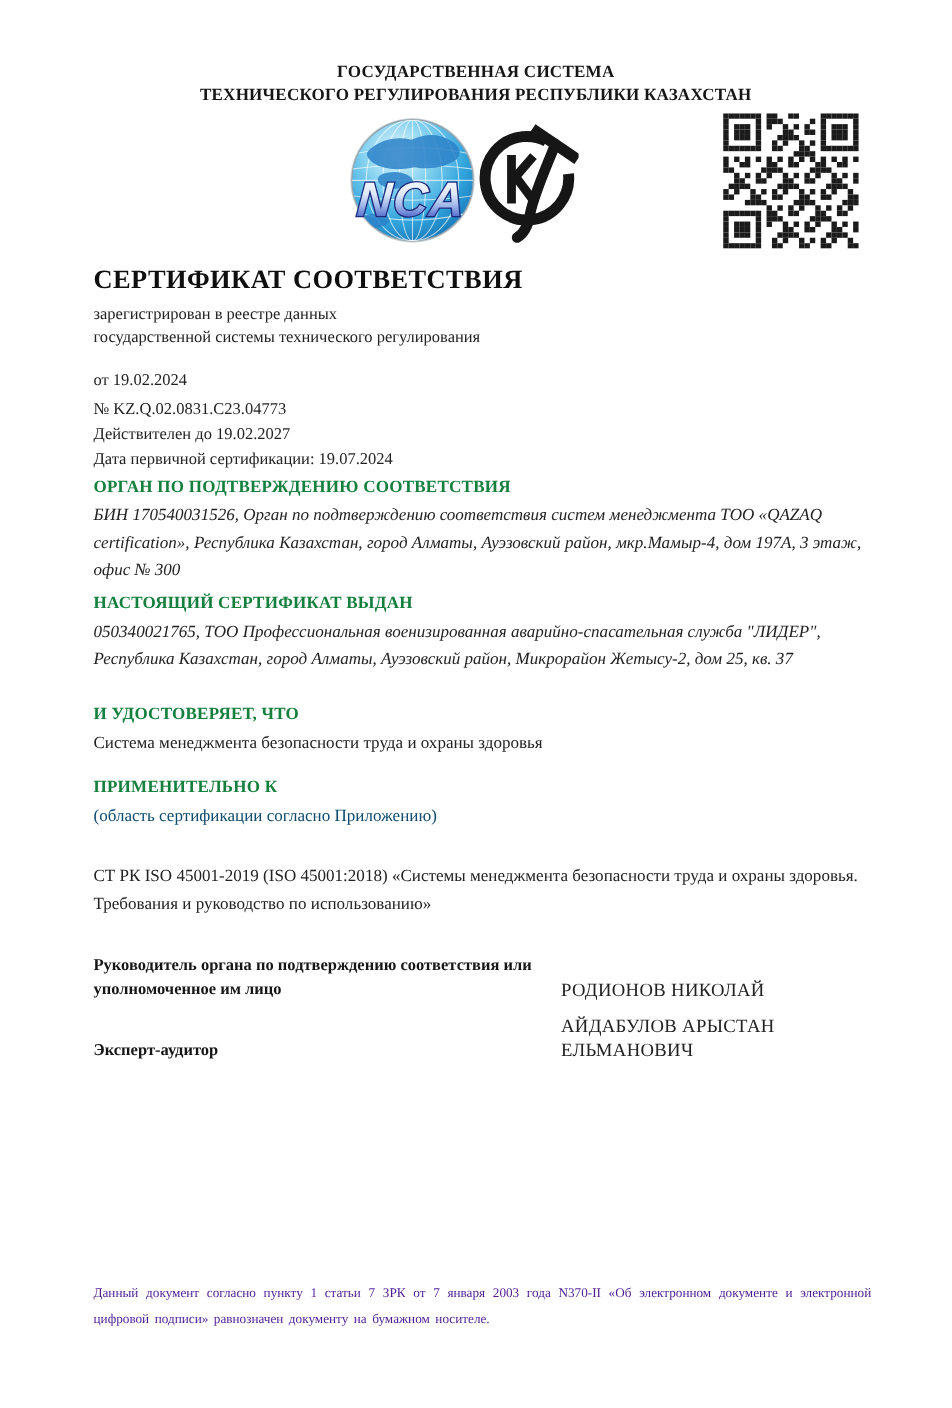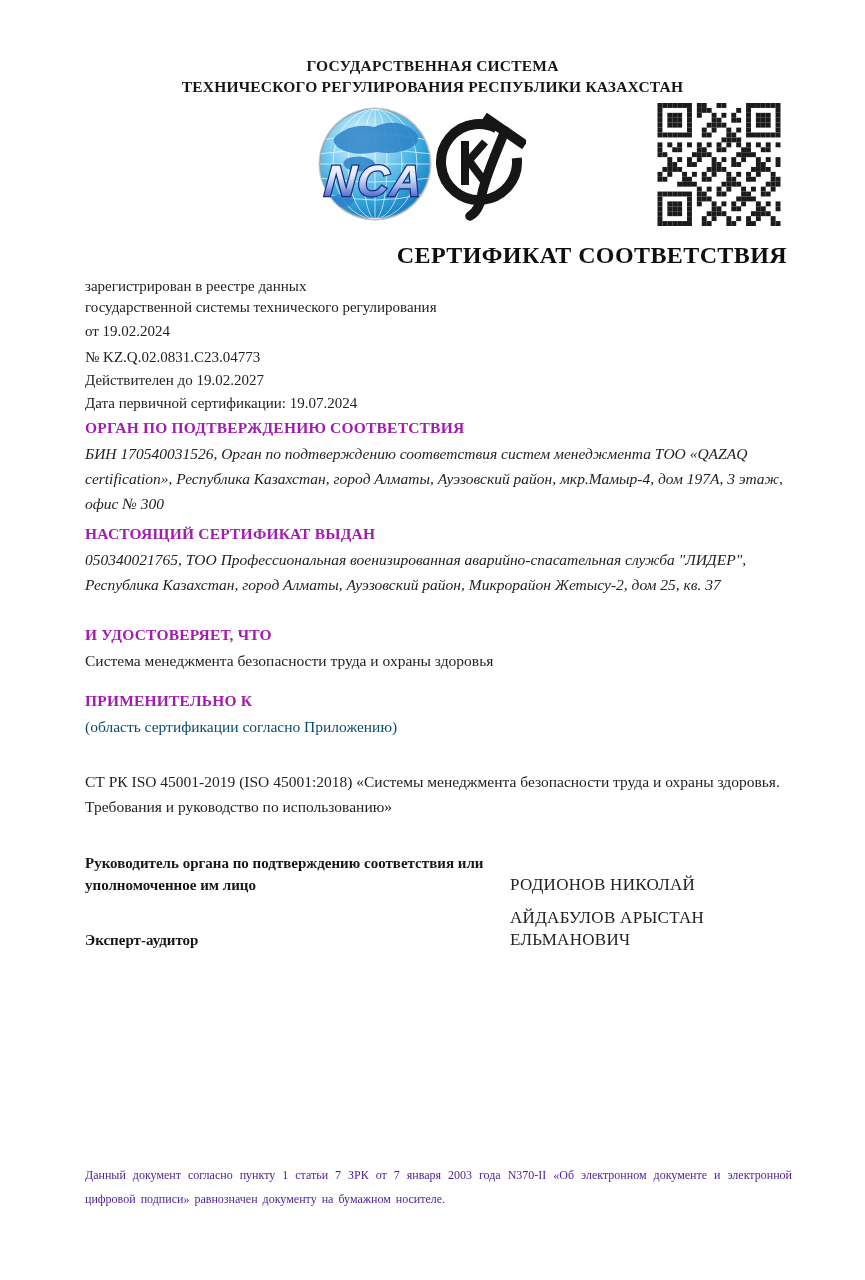--- a/index.html
+++ b/index.html
@@ -13,30 +13,30 @@
     font-weight:700;font-size:15.5px;line-height:21px;color:#161616;letter-spacing:.2px;
   }
   
   .globe-logo{position:absolute;left:308px;top:106px;width:134px;height:122px;}
   .kt-mark{position:absolute;left:432px;top:110px;width:94px;height:112px;}
   .qr-box{position:absolute;left:652px;top:103px;width:134px;height:123px;}
   .qr-box svg{width:100%;height:100%;}
   
   .content{position:absolute;left:85px;top:241px;width:702px;}
   .title{
-    margin:0;text-align:right;font-size:24px;font-weight:700;color:#0f0f0f;letter-spacing:.4px;line-height:28px;
+    margin:0;text-align:left;font-size:24px;font-weight:700;color:#0f0f0f;letter-spacing:.4px;line-height:28px;
   }
   .c{font-size:15px;line-height:21px;margin:0;color:#222;}
   .reg1{margin-top:7px;}
-  .reg-date{margin-top:3px;}
+  .reg-date{margin-top:18px;}
   .reg-num{margin-top:5px;}
   .reg-valid{margin-top:2px;}
   .reg-first{margin-top:2px;}
   .sec{margin-top:3px;}
-  .sec h2{margin:0;font-size:15.5px;font-weight:700;color:#a21caf;line-height:22px;letter-spacing:.2px;}
+  .sec h2{margin:0;font-size:15.5px;font-weight:700;color:#15803d;line-height:22px;letter-spacing:.2px;}
   .sec p{margin:2px 0 0;font-size:15.5px;line-height:25px;color:#222;}
   .sec p.italic{font-style:italic;}
   .sec p.boldp{font-weight:400;color:#0c4a6e;}
   .sec2{margin-top:7px;}
   .sec3{margin-top:27px;}
   .sec4{margin-top:17px;}
   .sec5{margin-top:30px;}
   
   .sig-block{margin-top:33px;}
   .sig-row{display:flex;align-items:flex-end;}

